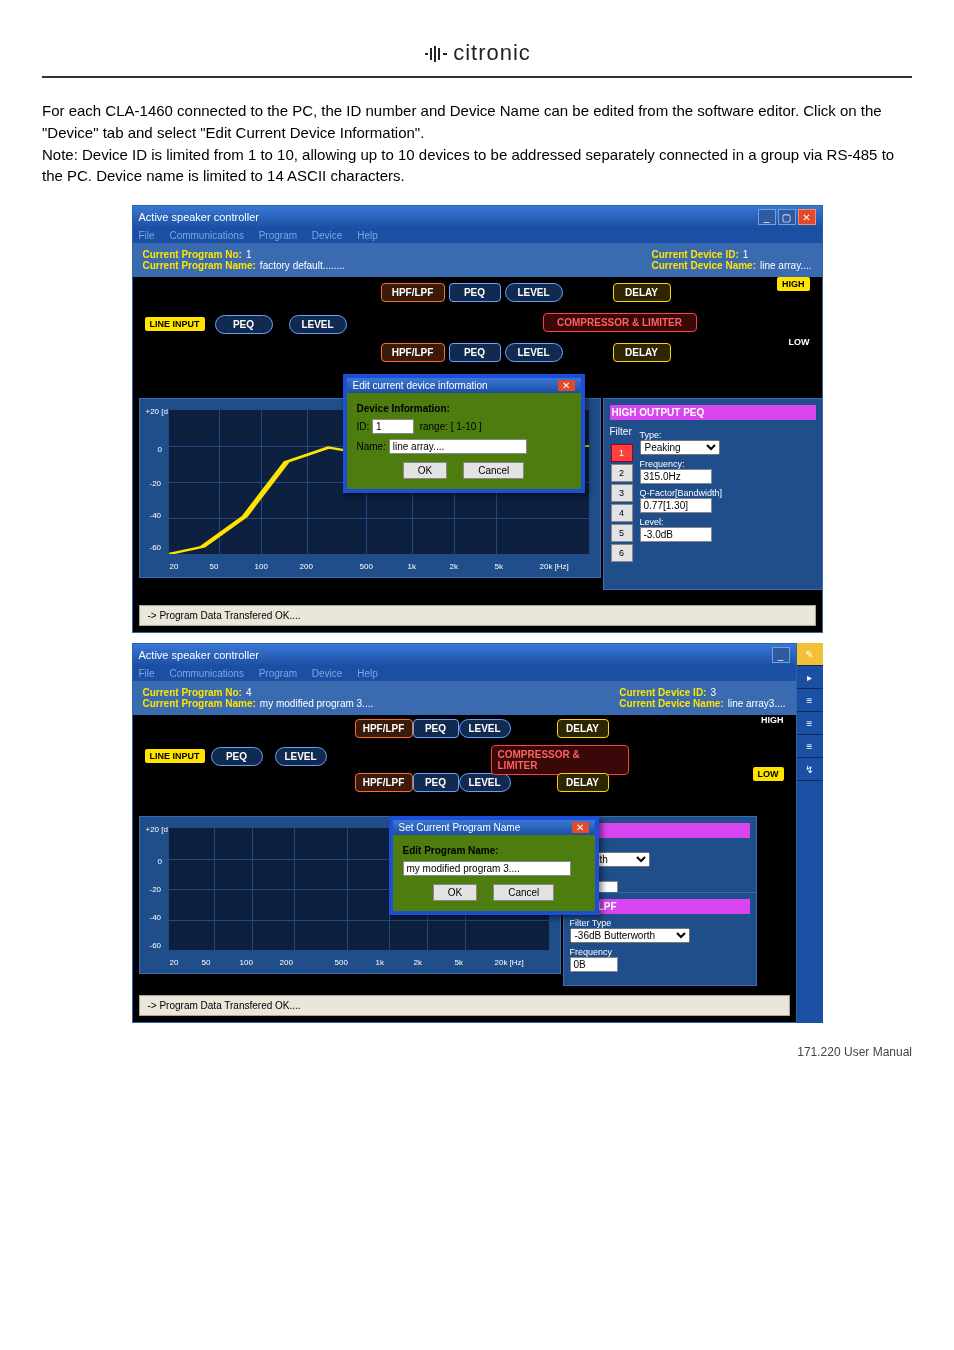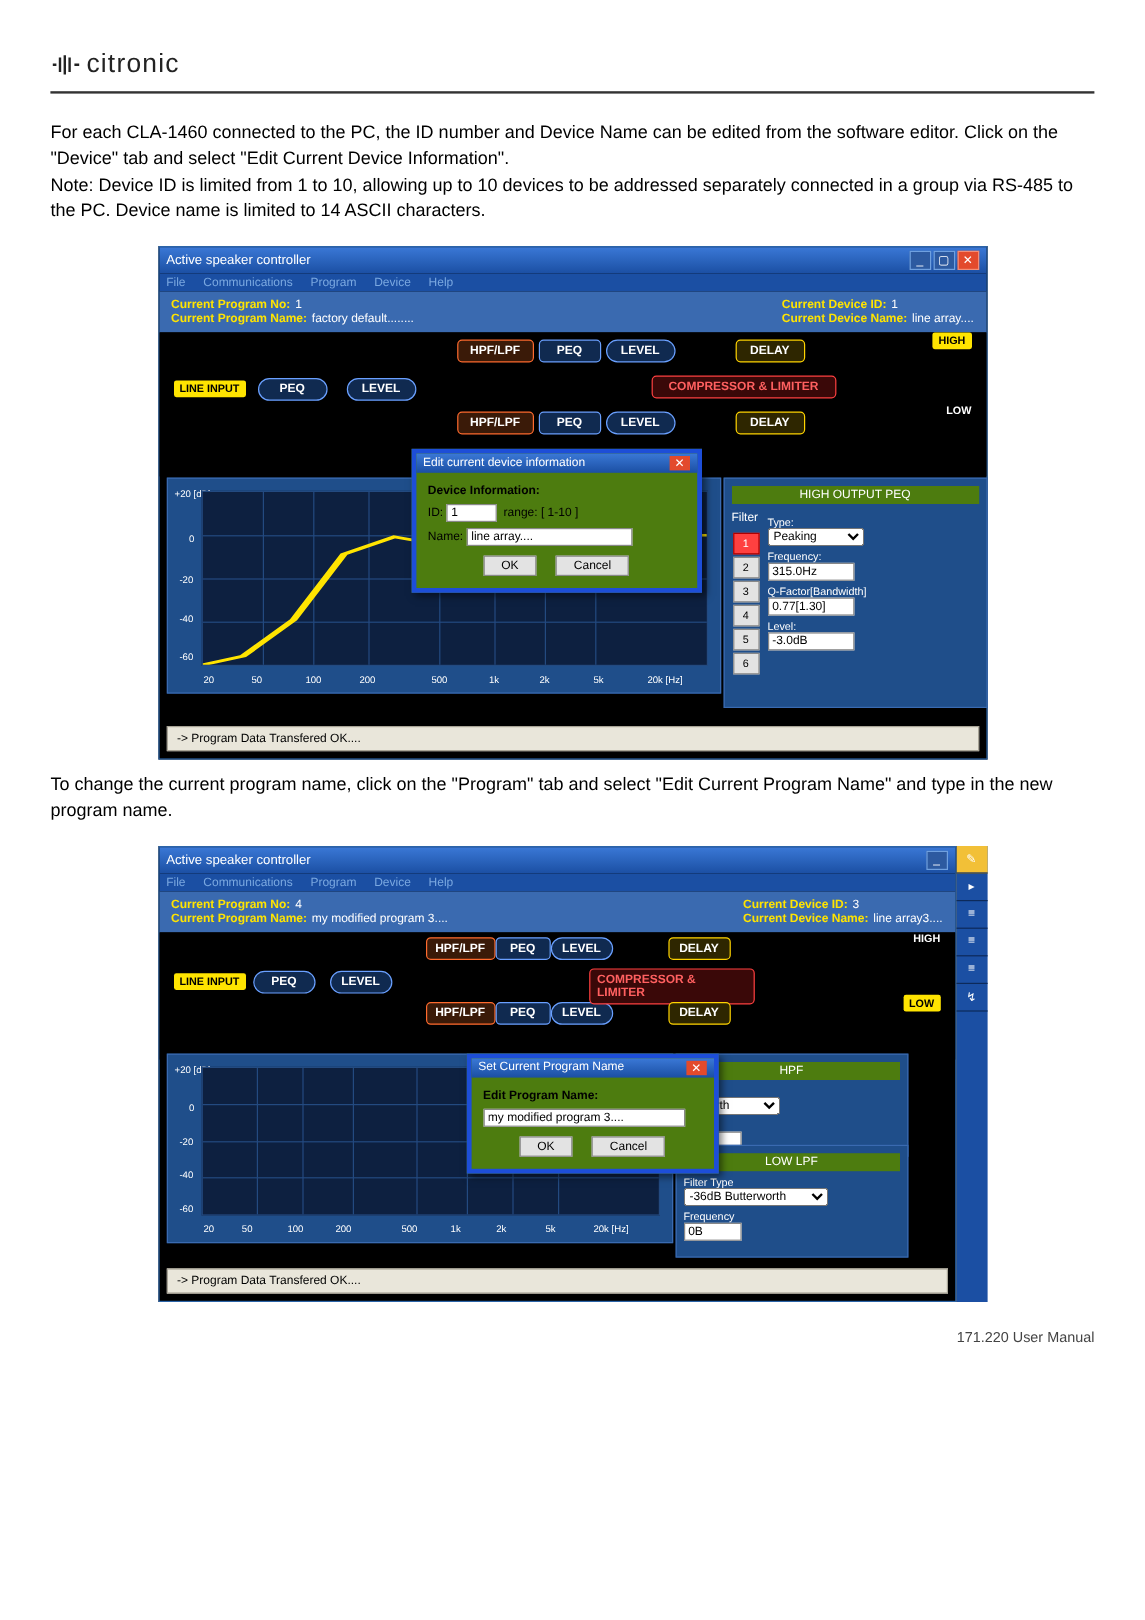--- a/index.html
+++ b/index.html
@@ -1,17 +1,17 @@
 <!DOCTYPE html>
 <html><head>
 <meta charset="utf-8">
 <style>
 body{margin:0;background:#fff;font-family:Verdana,Arial,sans-serif;color:#000;width:954px}
 .page{padding:40px 42px 20px 42px}
-.brand{text-align:left;font-size:22px;color:#232323;letter-spacing:1px}
+.brand{text-align:center;font-size:22px;color:#232323;letter-spacing:1px}
 .brand svg{vertical-align:middle;margin-right:4px}
 .hr{border:0;border-top:2px solid #333;margin:10px 0 22px 0}
 .h1{font-weight:bold;font-size:16px;margin:0 0 22px 0}
 .body{font-size:15px;line-height:1.45;margin:0 0 18px 0}
 .foot{text-align:right;color:#444;font-size:12px;padding-top:12px}
 .shot{margin:10px auto;position:relative}
 .shot1{width:691px;height:428px}
 .shot2{width:691px;height:380px}
 .winframe{position:absolute;left:0;top:0;right:0;bottom:0;background:#000;border:1px solid #2b64a8}
 .titlebar{background:linear-gradient(#3a78d6,#1b4fa3);color:#fff;font-size:11px;padding:3px 6px;display:flex;justify-content:space-between;align-items:center}
@@ -29,21 +29,21 @@
 .sb-lvl{border-color:#6aa0ff;background:#102a50}
 .sb-hpf{border-color:#ff6b2e;background:#3a1a08}
 .sb-delay{border-color:#ffd400;background:#2e2600}
 .sb-comp{border-color:#ff4040;background:#3a0808;color:#ff6060}
 .arrow-h{position:absolute;font-size:9px;font-weight:bold}
 .graphpane{position:absolute;background:#1f4e8a;border:1px solid #3a6ab0}
 .graphinner{position:absolute;left:28px;top:10px;right:10px;bottom:22px;background:#0d2040;border:1px solid #234a80}
 .glabel{position:absolute;color:#fff;font-size:8px}
 .curve{position:absolute;left:0;top:0;width:100%;height:100%}
 .peqpane{position:absolute;background:#1f4e8a;border:1px solid #3a6ab0;color:#fff;font-size:10px;padding:6px}
-.peqhdr{background:#4d7c0f;text-align:center;font-weight:normal;padding:2px}
+.peqhdr{background:#d946ef;text-align:left;font-weight:bold;padding:2px}
 .fbtns{margin-top:6px}
 .fbtns button{width:22px;height:18px;background:#e3e3e3;border:1px solid #888;font-size:9px;margin:1px;cursor:pointer}
 .fbtns button.sel{background:#ff4040;color:#fff;border-color:#a00}
 .peq-r{font-size:9px}
 .peq-r label{display:block;margin-top:4px}
 .peq-r .inp{background:#fff;color:#000;border:1px solid #888;font-size:10px;padding:1px 3px;display:inline-block;min-width:64px}
 .peq-r select{font-size:10px;width:80px}
 .dialog{position:absolute;background:#4d7c0f;border:4px solid #1d4ed8;box-shadow:3px 3px 6px rgba(0,0,0,.5)}
 .dialog .dtitle{background:linear-gradient(#3a78d6,#1b4fa3);color:#fff;font-size:10px;padding:2px 6px;display:flex;justify-content:space-between}
 .dialog .dbody{padding:10px;font-size:10px;color:#000}
@@ -190,21 +190,20 @@
           <div class="row"><span>ID:</span> <input type="text" style="width: 34px;" value="1"> &nbsp;<span>range: [ 1-10 ]</span></div>
           <div class="row"><span>Name:</span> <input type="text" style="width: 130px;" value="line array...."></div>
           <div class="dbtns"><button>OK</button><button>Cancel</button></div>
         </div>
       </div>
 
       <div class="statusbar">-&gt; Program Data Transfered OK....</div>
     </div>
   </div>
 
-  <p class="body">To change the current program name, click on the "Program" tab and select "Edit Current Program Name" and type in the new program name.</p>
 
   <div class="shot shot2">
     <div class="sidetool">
       <div style="background:#f2c037">✎</div>
       <div>▸</div>
       <div>≡</div>
       <div>≡</div>
       <div>≡</div>
       <div>↯</div>
     </div>

